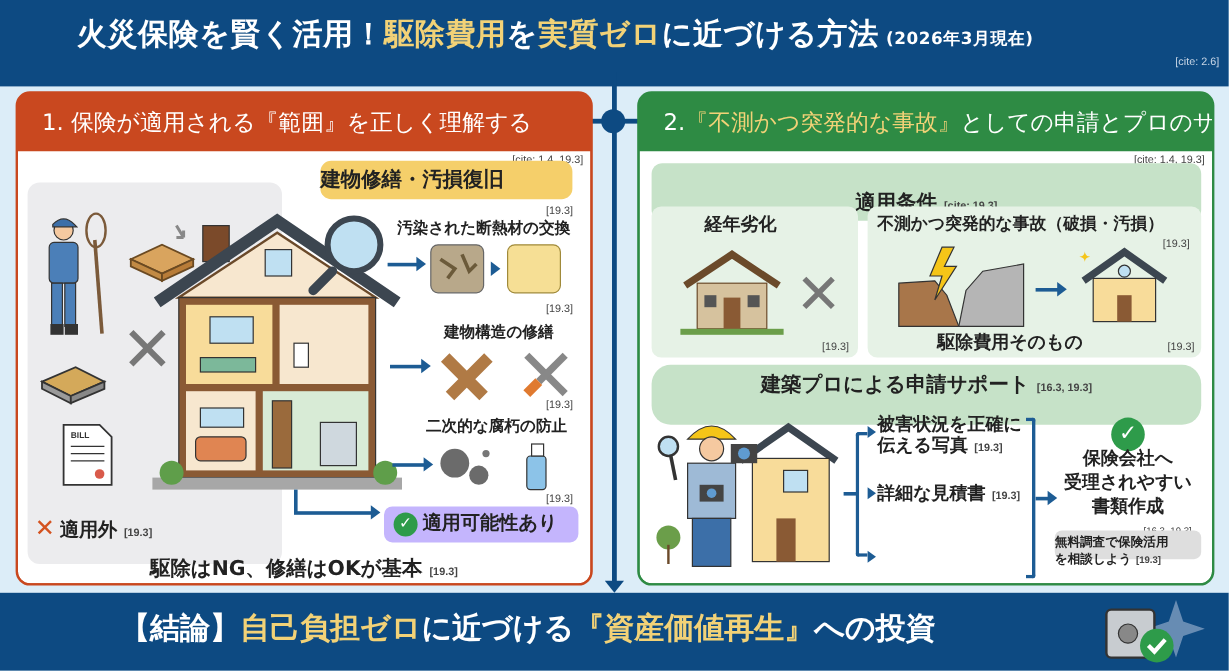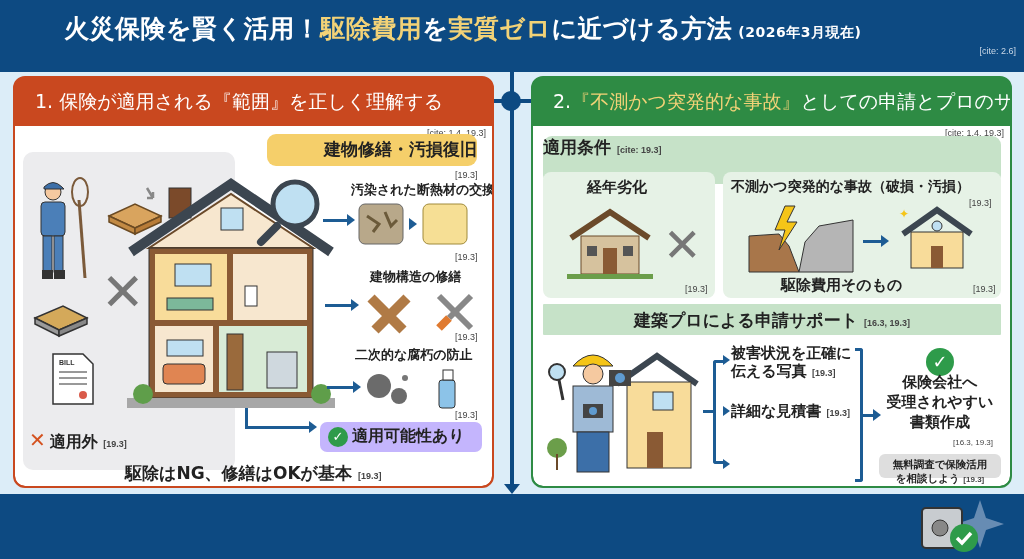--- a/index.html
+++ b/index.html
@@ -17,40 +17,40 @@
 .panel{position:absolute;border-radius:12px;overflow:hidden}
 .p1{left:13px;top:76px;width:481px;height:412px;background:#c9481f;border:2px solid #c9481f}
 .p2{left:531px;top:76px;width:481px;height:412px;background:#2e8b44;border:2px solid #2e8b44}
 .ptitle{height:48px;color:#fff;font-size:19px;font-weight:normal;padding:11px 0 0 20px;white-space:nowrap}
 .ptitle .y{color:#f2d277}
 .pbody{position:absolute;left:0;top:48px;right:0;bottom:0;background:#fff;border-radius:0 0 10px 10px}
 .pbody > .cite.top{position:absolute;right:6px;top:2px}
 
 .grayzone{position:absolute;left:8px;top:26px;width:212px;height:318px;background:#ececee;border-radius:10px}
 .graylabel{position:absolute;left:14px;top:6px;width:185px;height:30px;background:#d6d6d8;border-radius:8px;text-align:center;font-size:17px;font-weight:bold;padding-top:3px}
-.yellowlabel{position:absolute;left:252px;top:8px;width:210px;height:32px;background:#f5cf6a;border-radius:9px;text-align:right;font-size:17px;font-weight:bold;padding-top:4px}
+.yellowlabel{position:absolute;left:252px;top:8px;width:210px;height:32px;background:#f5cf6a;border-radius:9px;text-align:left;font-size:17px;font-weight:bold;padding-top:4px}
 .bigx{position:absolute;font-size:52px;color:#777;font-weight:bold;line-height:1}
 .lbl{position:absolute;font-size:13px;font-weight:bold;white-space:nowrap}
 .ngtag{position:absolute;left:14px;top:302px;font-size:16px;font-weight:bold;white-space:nowrap}
 .ngtag .xr{color:#d4521f;font-size:20px;margin-right:4px}
 .oktag{position:absolute;left:305px;top:296px;width:162px;height:30px;background:#c4b5fd;border-radius:7px;font-size:16px;font-weight:bold;padding:4px 0 0 8px;white-space:nowrap}
 .check{display:inline-block;width:20px;height:20px;border-radius:50%;background:#2e9b4a;color:#fff;text-align:center;font-size:13px;line-height:20px;vertical-align:middle;margin-right:4px}
 .bottomline{position:absolute;left:110px;top:336px;font-size:17px;font-weight:bold;white-space:nowrap}
 .arrowr{position:absolute;height:3px;background:#1d5c94}
 .arrowr:after{content:"";position:absolute;right:-6px;top:-5px;border-left:8px solid #1d5c94;border-top:6px solid transparent;border-bottom:6px solid transparent}
 
-.greenhead{position:absolute;left:10px;top:10px;width:458px;height:48px;background:#c6e2c8;border-radius:9px;text-align:left;font-size:17px;font-weight:bold;padding-top:0}
+.greenhead{position:absolute;left:10px;top:10px;width:458px;height:48px;background:#c6e2c8;border-radius:9px;text-align:center;font-size:17px;font-weight:bold;padding-top:21px}
 .greenbox{position:absolute;background:#e6f2e6;border-radius:8px}
 .boxtitle{position:absolute;font-size:15px;font-weight:bold;white-space:nowrap}
-.greenhead2{position:absolute;left:10px;top:178px;width:458px;height:31px;background:#c6e2c8;border-radius:1px;text-align:center;font-size:17px;font-weight:bold;padding-top:5px}
+.greenhead2{position:absolute;left:10px;top:178px;width:458px;height:50px;background:#c6e2c8;border-radius:16px;text-align:center;font-size:17px;font-weight:bold;padding-top:5px}
 .step{position:absolute;font-size:15px;font-weight:bold;line-height:18px}
 .bracket{position:absolute;border:3px solid #1d5c94;border-left:none;border-radius:0 3px 3px 0}
 .lbracket{position:absolute;border:3px solid #1d5c94;border-right:none;border-radius:3px 0 0 3px}
 .result{position:absolute;left:352px;top:246px;width:110px;text-align:center;font-size:15px;font-weight:bold;line-height:20px}
-.consult{position:absolute;left:346px;top:328px;width:122px;height:24px;background:#dedede;border-radius:6px;font-size:10.5px;font-weight:bold;text-align:center;padding-top:3px;line-height:14px}
+.consult{position:absolute;left:346px;top:316px;width:122px;height:24px;background:#dedede;border-radius:6px;font-size:10.5px;font-weight:bold;padding-top:3px;line-height:14px}
 .footer{position:absolute;left:0;top:494px;width:1024px;height:65px;background:#0d4a82;color:#fff}
 .footer .txt{position:absolute;left:100px;top:13px;font-size:25px;font-weight:bold;white-space:nowrap}
 .footer .txt .hl{color:#f2d277}
 svg{position:absolute;overflow:visible}
 </style>
 </head>
 <body>
 
 <div class="header">
   <div class="title">
@@ -134,21 +134,21 @@
     </svg>
 
     <svg style="left:242px;top:50px" width="70" height="70" viewBox="0 0 70 70">
       <line x1="20" y1="50" x2="4" y2="66" stroke="#3c4650" stroke-width="8" stroke-linecap="round"></line>
       <circle cx="38" cy="28" r="22" fill="#bfe0f2" stroke="#3c4650" stroke-width="5"></circle>
     </svg>
 
     <div class="yellowlabel">建物修繕・汚損復旧</div>
     <div class="cite" style="position:absolute;left:440px;top:44px">[19.3]</div>
 
-    <div class="lbl" style="left:336px;top:55px">汚染された断熱材の交換</div>
+    <div class="lbl" style="left:316px;top:55px">汚染された断熱材の交換</div>
     <div class="arrowr" style="left:308px;top:93px;width:26px"></div>
     <svg style="left:342px;top:76px" width="48" height="44" viewBox="0 0 48 44">
         <rect x="2" y="2" width="44" height="40" rx="6" fill="#b8a88a" stroke="#666"></rect>
         <path d="M10 14 L22 22 L16 30 M28 10 L34 24 L40 18" stroke="#6b5a3a" stroke-width="3" fill="none"></path>
       </svg>
     <div style="position:absolute;left:394px;top:92px;border-left:8px solid #1d5c94;border-top:6px solid transparent;border-bottom:6px solid transparent"></div>
     <svg style="left:406px;top:76px" width="48" height="44" viewBox="0 0 48 44">
         <rect x="2" y="2" width="44" height="40" rx="6" fill="#f6df95" stroke="#a08a3a"></rect>
       </svg>
     <div class="cite" style="position:absolute;left:440px;top:126px">[19.3]</div>
@@ -283,20 +283,23 @@
     </div>
     <div class="cite" style="position:absolute;left:420px;top:312px;font-size:8px">[16.3, 19.3]</div>
     <div class="consult">
       <div>無料調査で保険活用</div>
       <div><span>を相談しよう</span> <span class="cite" style="font-size:8px">[19.3]</span></div>
     </div>
   </div>
 </div>
 
 <div class="footer">
+  <div class="txt">
+    <span>【結論】</span><span class="hl">自己負担ゼロ</span><span>に近づける</span><span class="hl">『資産価値再生』</span><span>への投資</span>
+  </div>
   <svg style="left:920px;top:6px" width="90" height="54" viewBox="0 0 90 54">
     <path d="M60 0 L66 18 L84 24 L66 30 L60 48 L54 30 L36 24 L54 18Z" fill="#8fa8c8" opacity="0.7"></path>
     <rect x="2" y="8" width="40" height="40" rx="4" fill="#c8ccd0" stroke="#333" stroke-width="2"></rect>
     <circle cx="20" cy="28" r="8" fill="#888" stroke="#333"></circle>
     <circle cx="44" cy="38" r="14" fill="#2e9b4a"></circle>
     <path d="M37 38 L42 43 L51 33" stroke="#fff" stroke-width="3.5" fill="none"></path>
   </svg>
 </div>
 
 </body></html>

